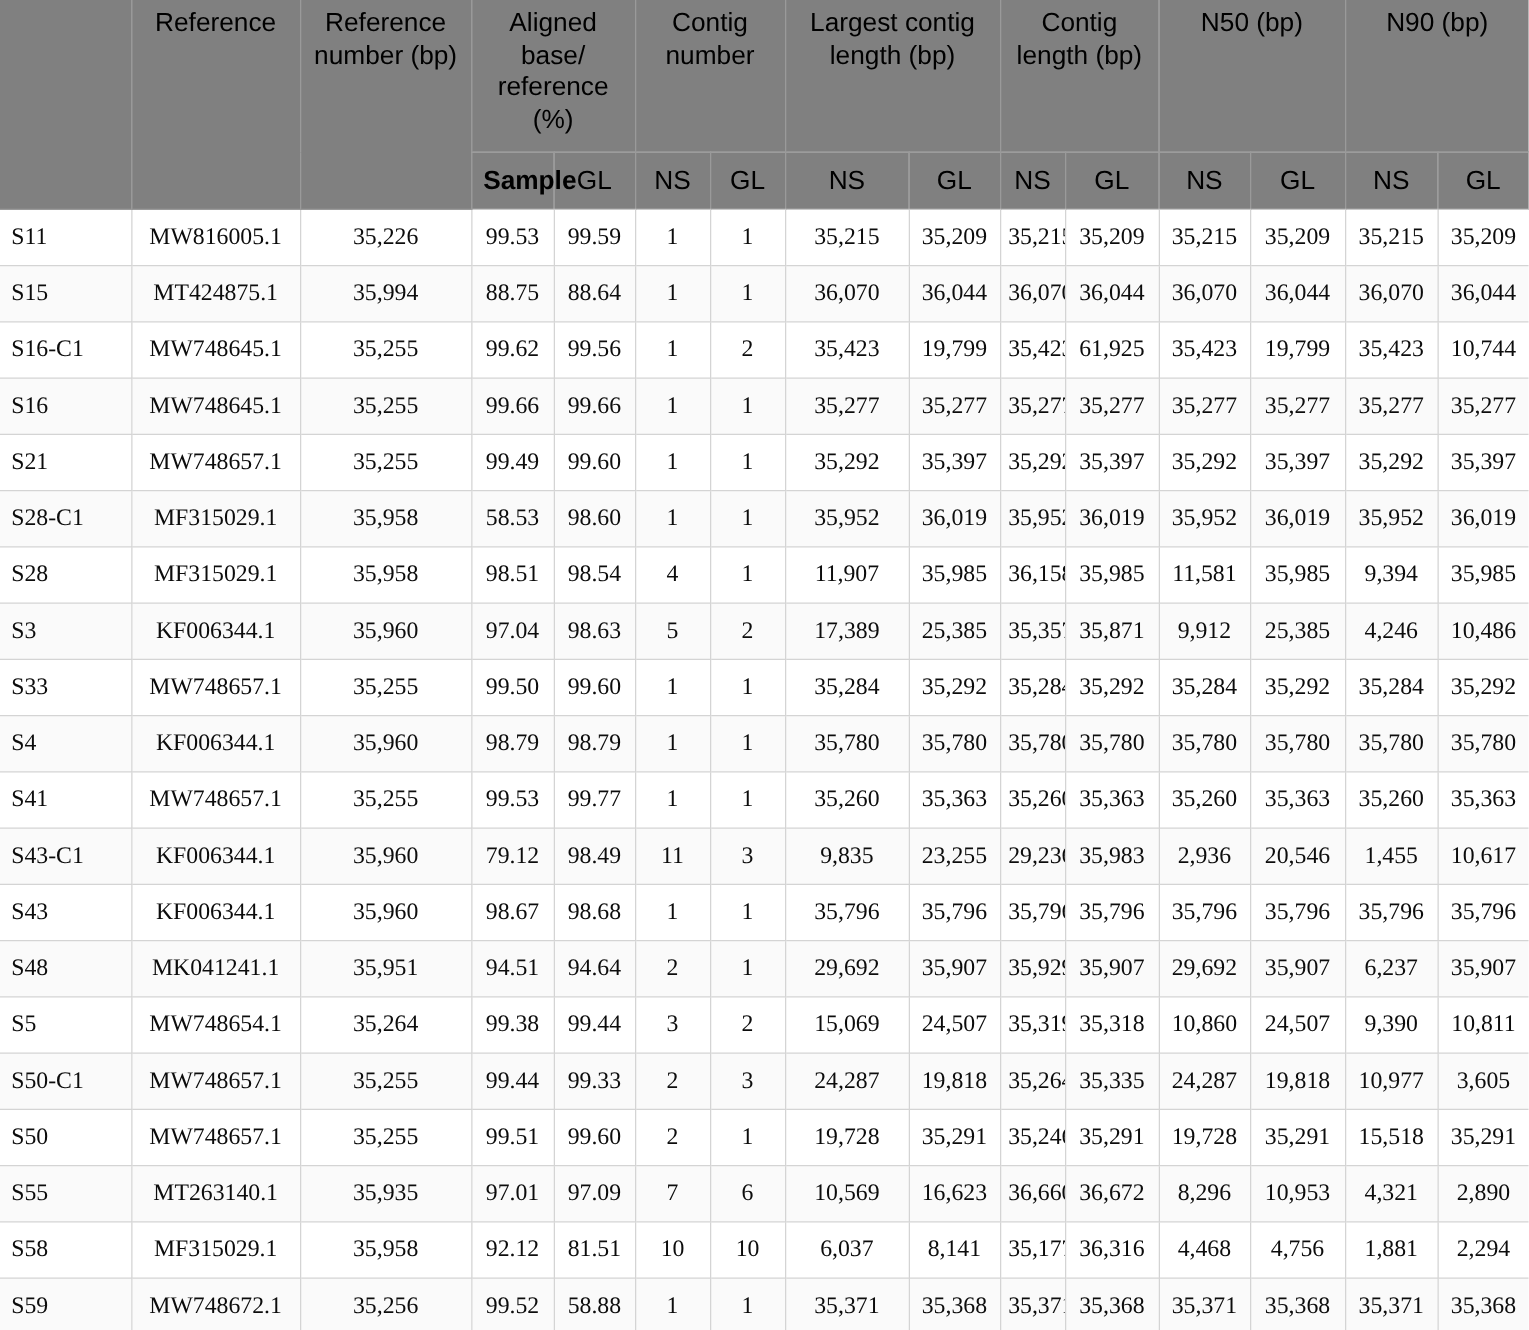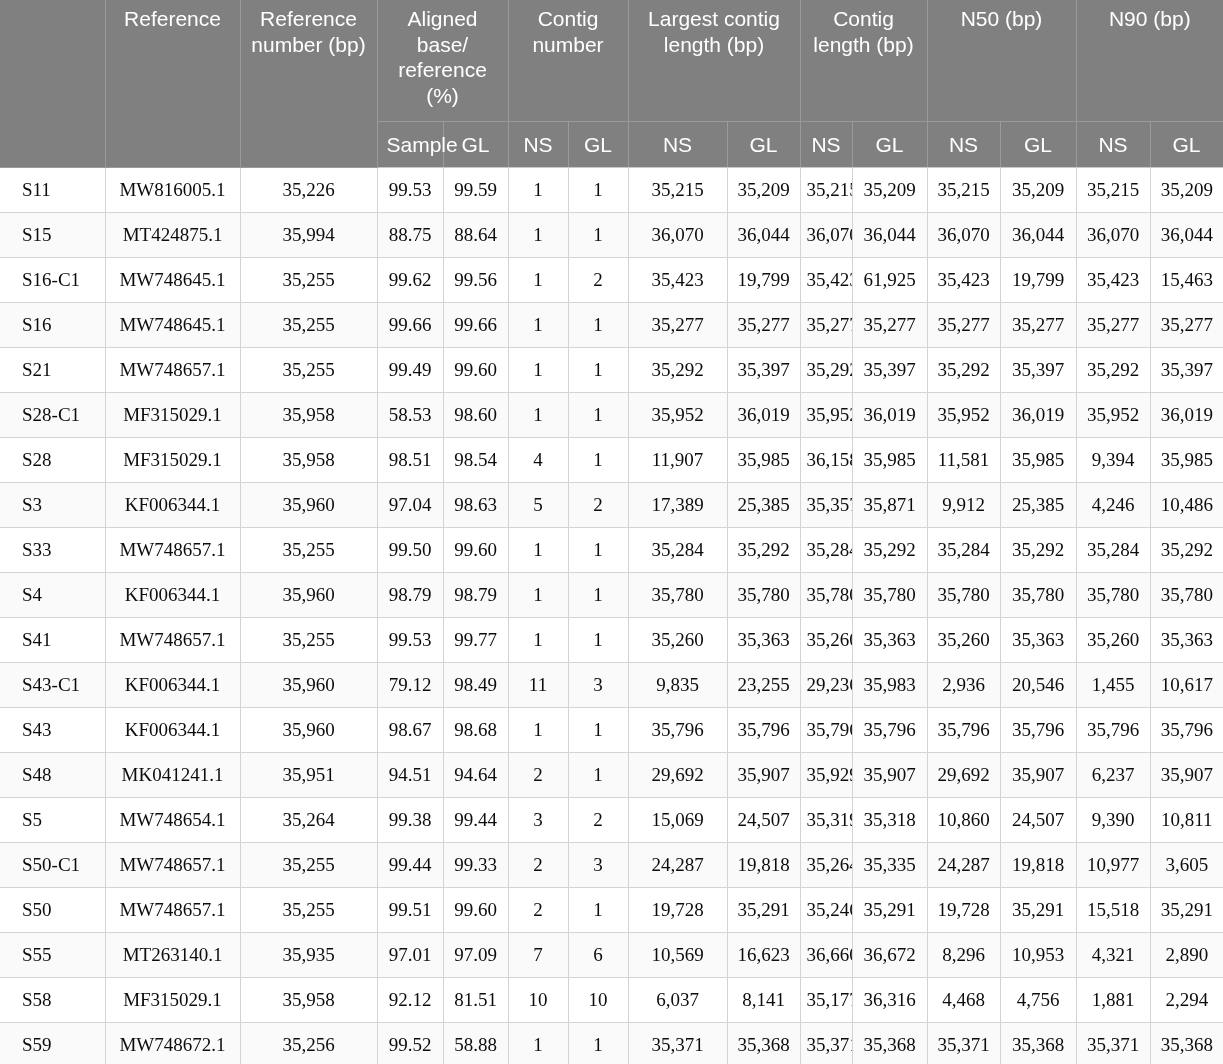--- a/index.html
+++ b/index.html
@@ -30,21 +30,21 @@
   #assembly-table col.c-tl-gl       { width: 52px; }
   #assembly-table col.c-tl-ns       { width: 75px; }
   #assembly-table col.c-n50-gl      { width: 73px; }
   #assembly-table col.c-n50-ns      { width: 76px; }
   #assembly-table col.c-n90-gl      { width: 74px; }
   #assembly-table col.c-n90-ns      { width: 73px; }
 
   
   thead th {
     background: #808080;
-    color: #ffffff;
+    color: #000000;
     font-family: "Liberation Sans", "DejaVu Sans", sans-serif;
     font-weight: 400;
     font-size: 21px;
     line-height: 1.22;
     padding: 6px 5px;
     border-right: 1px solid #9a9a9a;
     border-bottom: 1px solid #9a9a9a;
     vertical-align: top;
     text-align: center;
     margin-top: 33px;
@@ -54,39 +54,40 @@
     height: 45px;
     vertical-align: middle;
     padding-top: 0;
     padding-bottom: 0;
   }
   thead th.blank { border-right: 1px solid #9a9a9a; }
   thead th.sample-cell {
     text-align: left;
     padding-left: 9px;
     vertical-align: middle;
+    font-weight: bold;
   }
   thead th.last-col { border-right: none; }
   thead tr.sub-row th { border-bottom: 1px solid #c9c9c9; }
 
   
   tbody td {
     font-size: 19px;
     color: #0c0c0c;
     height: 44px;
     padding: 0 6px;
     text-align: center;
     border-right: 1px solid #d4d4d4;
     border-bottom: 1px solid #d4d4d4;
     white-space: nowrap;
     overflow: hidden;
   }
   tbody td.sample-col {
     text-align: left;
-    padding-left: 22px;
+    padding-left: 9px;
   }
   tbody td.last-col { border-right: none; }
   tbody tr:nth-child(odd)  td { background: #ffffff; }
   tbody tr:nth-child(even) td { background: #fafafa; }
   tbody tr:last-child td { border-bottom: 1px solid #d4d4d4; }
 </style>
 </head>
 <body>
 
 <table id="assembly-table">
@@ -178,21 +179,21 @@
         <td>99.56</td>
         <td>1</td>
         <td>2</td>
         <td>35,423</td>
         <td>19,799</td>
         <td>35,423</td>
         <td>61,925</td>
         <td>35,423</td>
         <td>19,799</td>
         <td>35,423</td>
-        <td class=" last-col">15,463</td>
+        <td class=" last-col">10,744</td>
       </tr>
       <tr>
         <td class="sample-col">S16</td>
         <td>MW748645.1</td>
         <td>35,255</td>
         <td>99.66</td>
         <td>99.66</td>
         <td>1</td>
         <td>1</td>
         <td>35,277</td>

